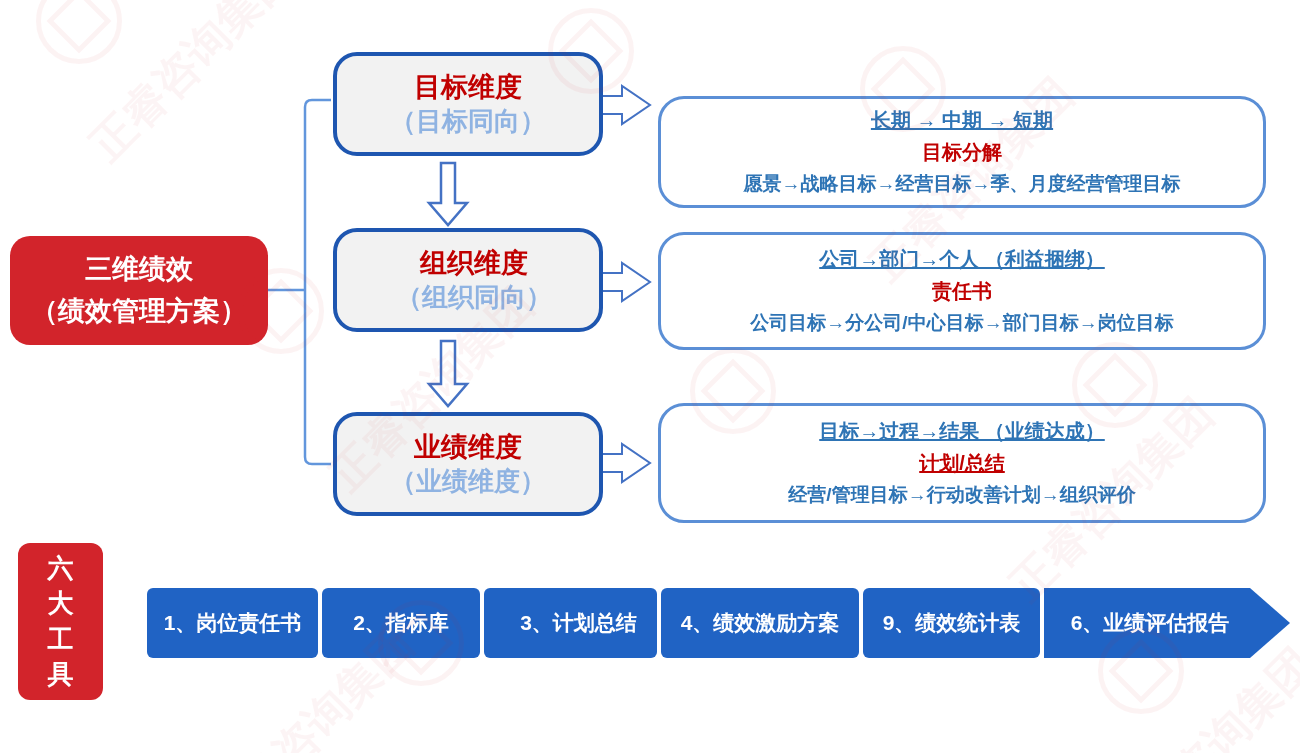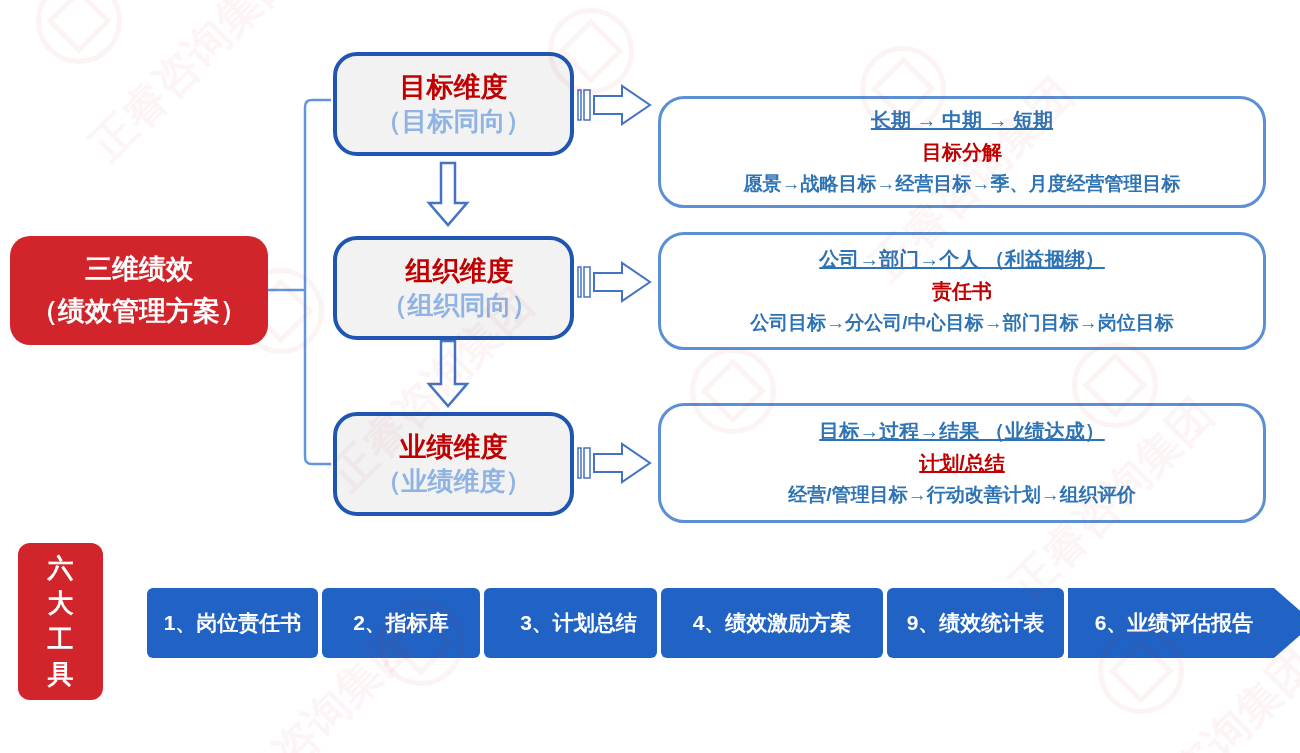--- a/index.html
+++ b/index.html
@@ -31,21 +31,21 @@
   
   .master {
     position:absolute; left:10px; top:236px; width:258px; height:109px;
     background:#d2242b; border-radius:20px; color:#ffffff; z-index:3;
     display:flex; flex-direction:column; align-items:center; justify-content:center;
     font-size:27px; line-height:1.55; text-align:center;
   }
 
   
   .dim {
-    position:absolute; left:333px; width:241px; height:104px; z-index:3;
+    position:absolute; left:333px; width:270px; height:104px; z-index:3;
     background:#f2f2f2; border:4px solid #1e56b0; border-radius:24px;
     display:flex; flex-direction:column; align-items:center; justify-content:center;
     text-align:center; line-height:1.25;
   }
   .dim .t { color:#c00000; font-size:27px; }
   .dim .s { color:#8fb3e2; font-size:26px; }
 
   
   .det {
     position:absolute; left:658px; width:608px; z-index:3;
@@ -110,21 +110,21 @@
 
   <div class="master">
     <div>三维绩效</div>
     <div>（绩效管理方案）</div>
   </div>
 
   <div class="dim" style="top:52px;">
     <div class="t">目标维度</div>
     <div class="s">（目标同向）</div>
   </div>
-  <div class="dim" style="top:236px;padding-left:12px;">
+  <div class="dim" style="top:228px;padding-left:12px;">
     <div class="t">组织维度</div>
     <div class="s">（组织同向）</div>
   </div>
   <div class="dim" style="top:412px;">
     <div class="t">业绩维度</div>
     <div class="s">（业绩维度）</div>
   </div>
 
   <div class="det" style="top:60px; height:112px;margin-top:36px;">
     <div class="r1">长期 → 中期 →  短期</div>
@@ -146,21 +146,21 @@
     <div>六</div>
     <div>大</div>
     <div>工</div>
     <div>具</div>
   </div>
 
   <div class="tools-row">
     <div class="tool" style="width:171px;">1、岗位责任书</div>
     <div class="tool" style="width:158px;">2、指标库</div>
     <div class="tool" style="width:173px;padding-left:16px;">3、计划总结</div>
-    <div class="tool" style="width:222px;">4、绩效激励方案</div>
+    <div class="tool" style="width:198px;">4、绩效激励方案</div>
     <div class="tool" style="width:177px;">9、绩效统计表</div>
     <div class="tool arrow-end" style="width:246px;">6、业绩评估报告</div>
   </div>
 
   <div class="wm">
     <div class="wm-text" style="left:60px; top:30px;">正睿咨询集团</div>
     <div class="wm-text" style="left:300px; top:360px;">正睿咨询集团</div>
     <div class="wm-text" style="left:840px; top:150px;">正睿咨询集团</div>
     <div class="wm-text" style="left:980px; top:470px;">正睿咨询集团</div>
     <div class="wm-text" style="left:180px; top:700px;">正睿咨询集团</div>

